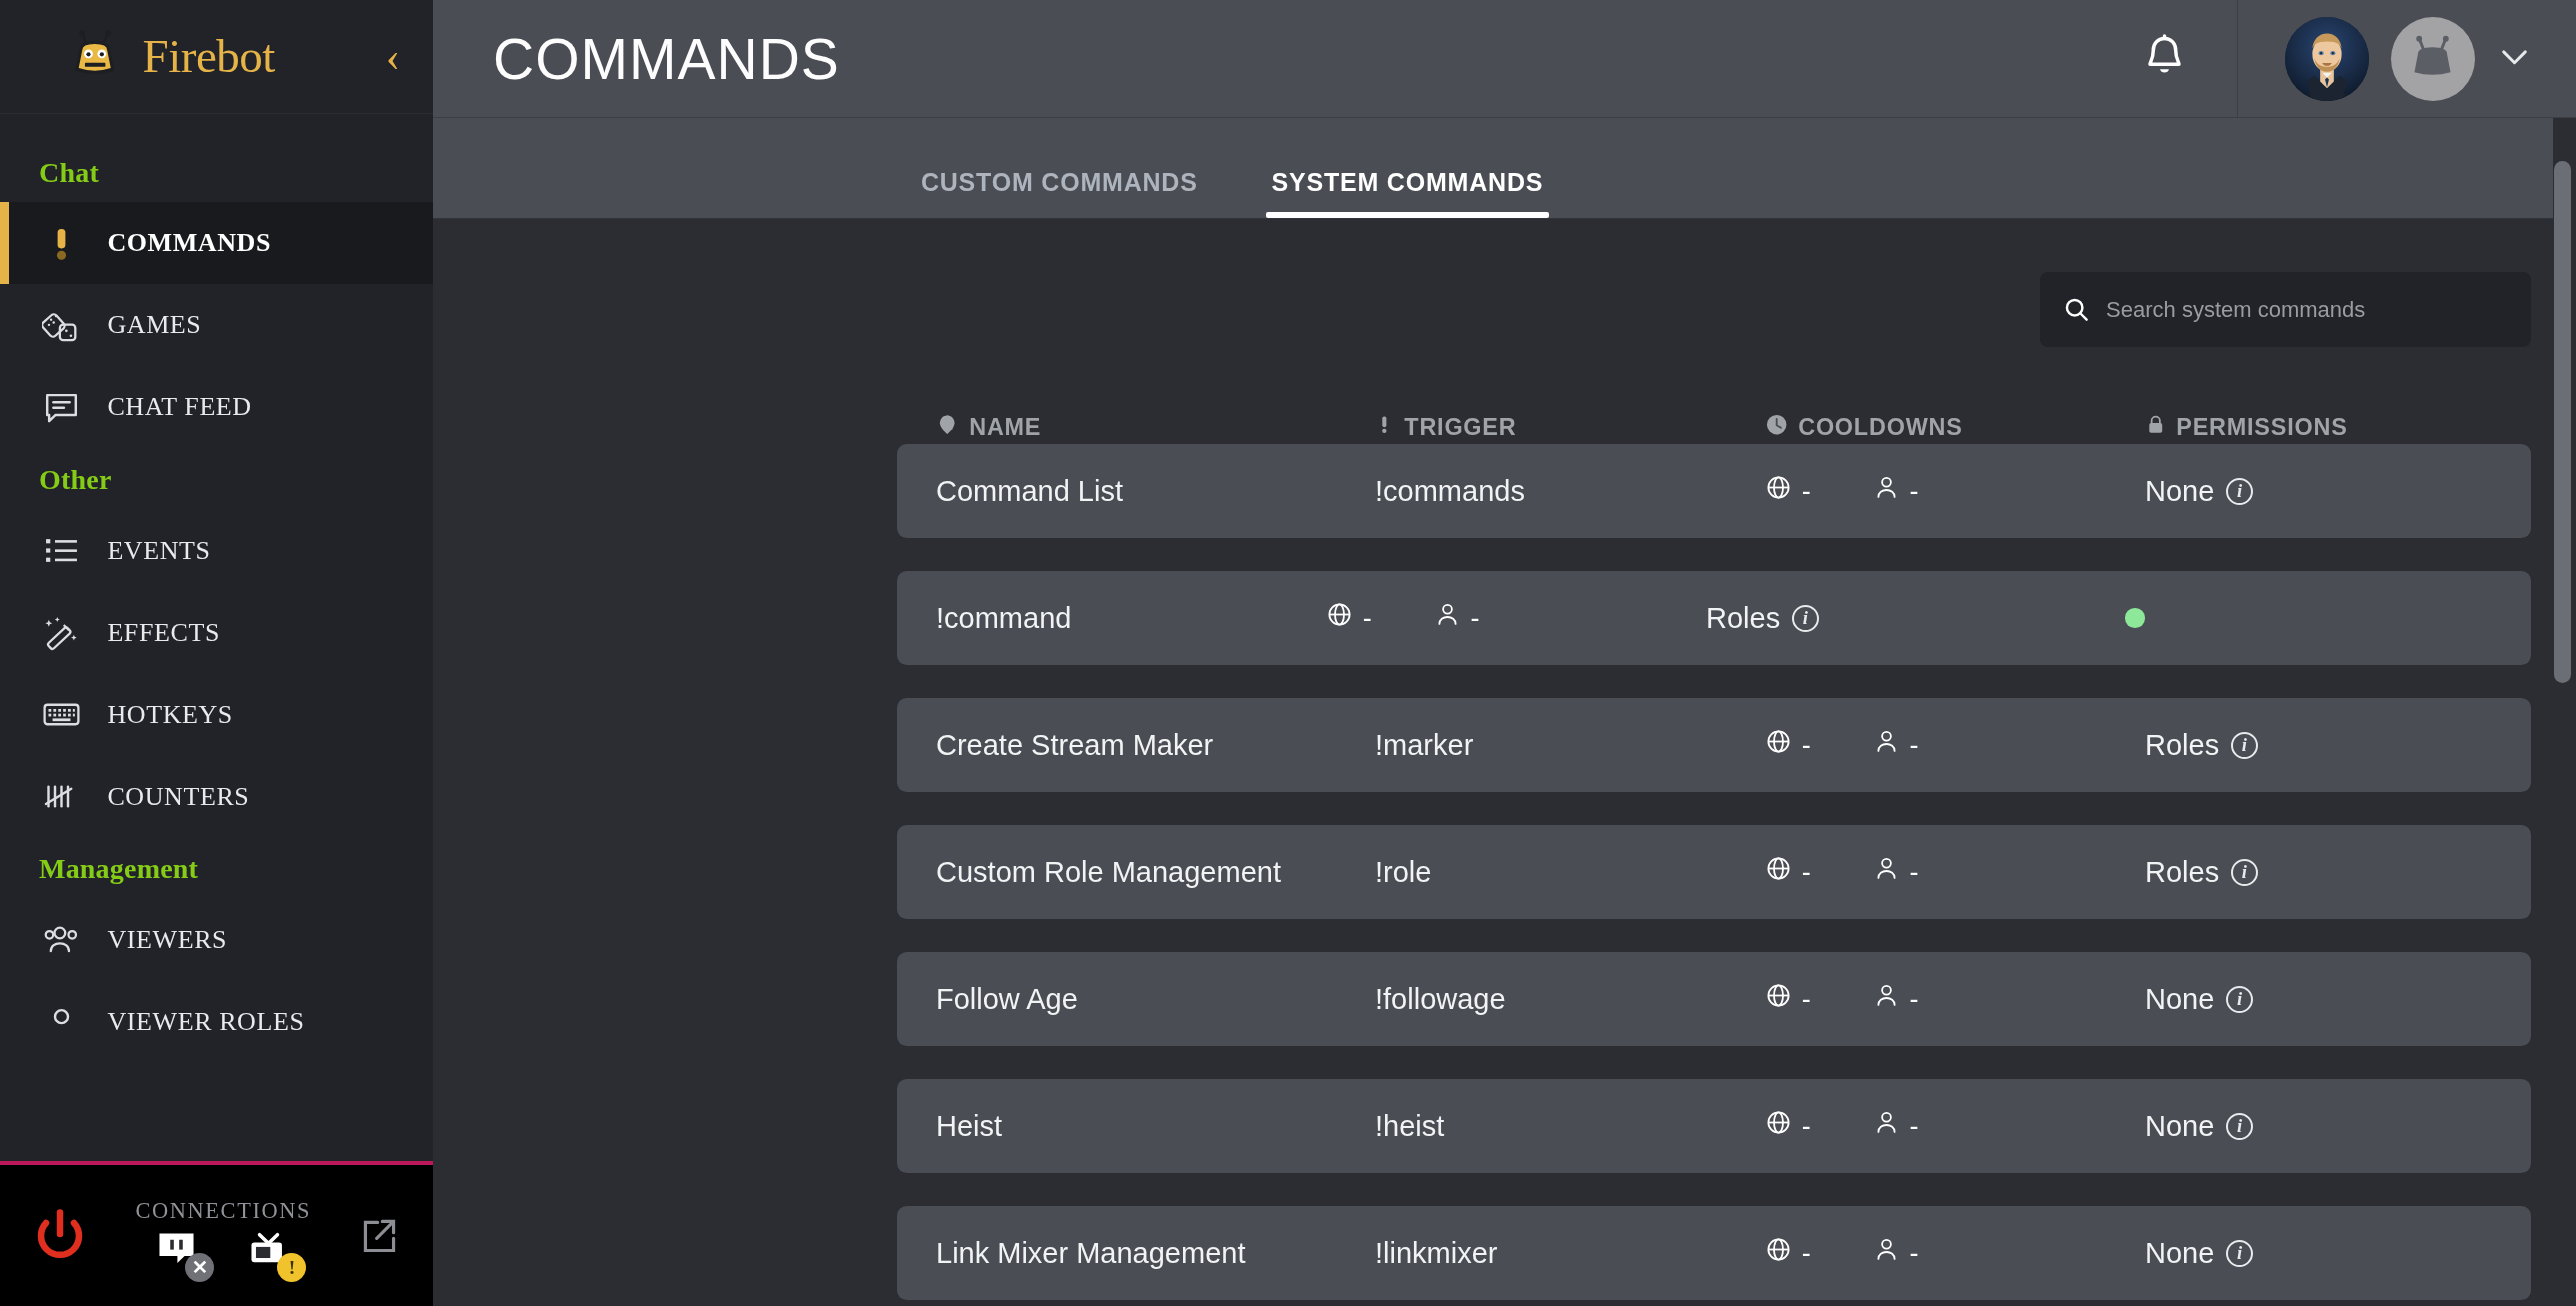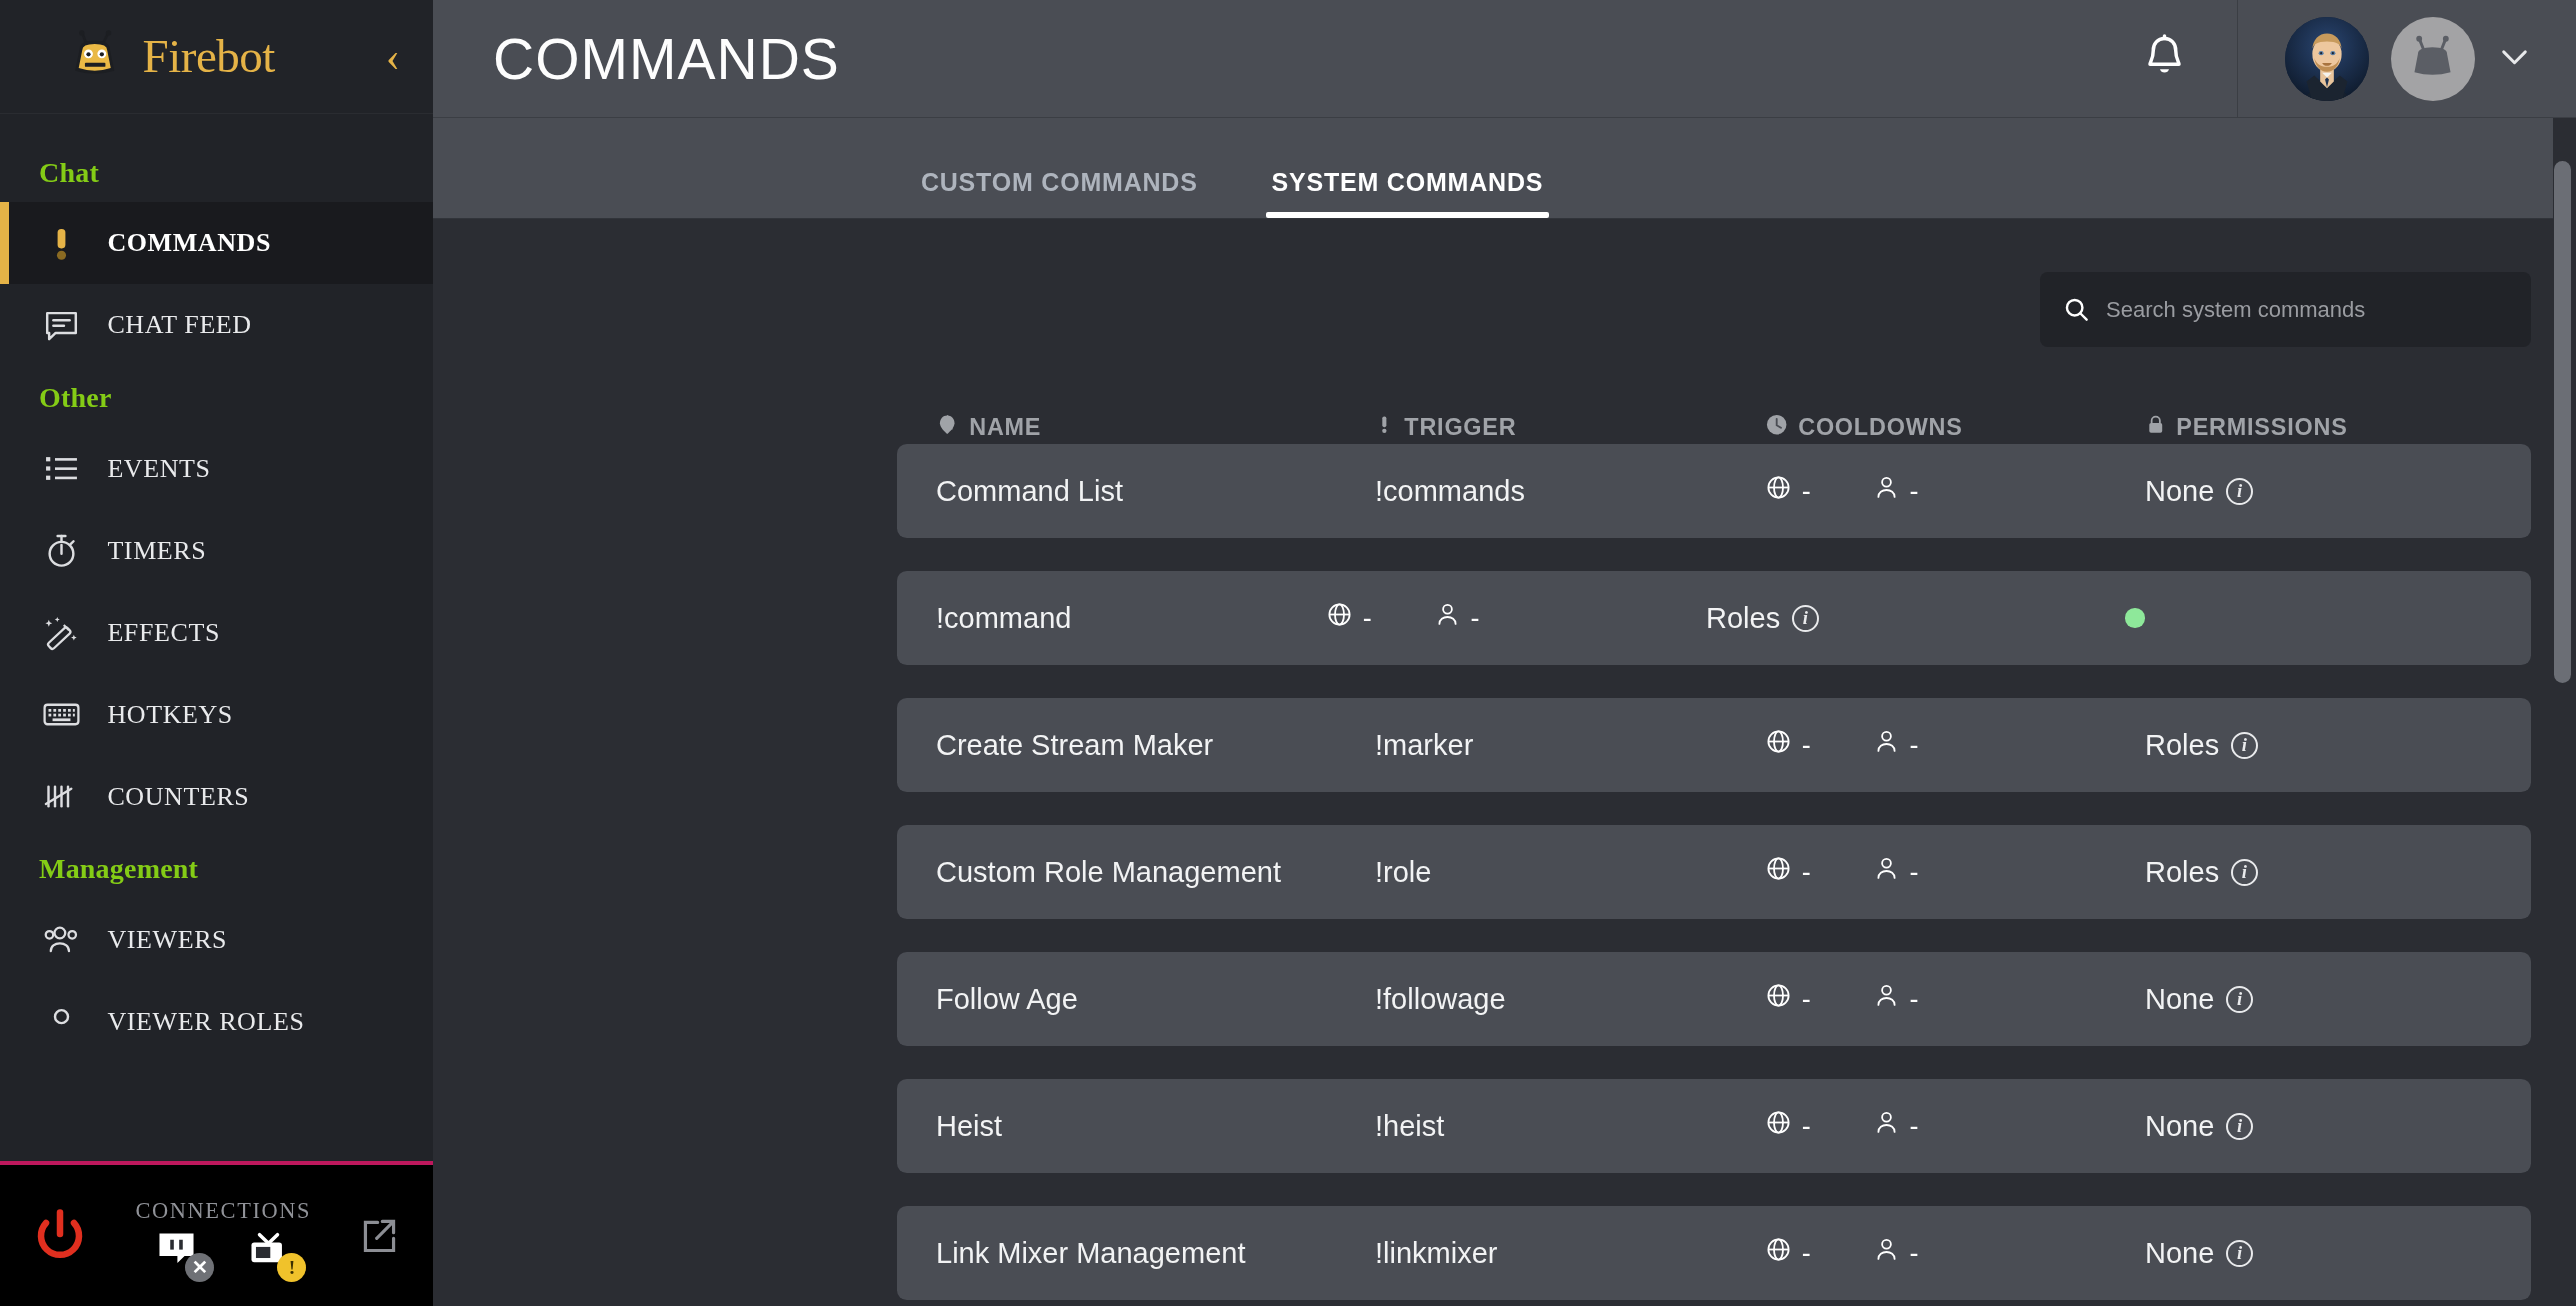--- a/index.html
+++ b/index.html
@@ -250,20 +250,35 @@
       <div class="nav-item active">
         <span class="nav-ico">
           <svg viewBox="0 0 24 24" width="39" height="39">
             <rect x="9.6" y="3" width="4.8" height="12" rx="2.2" fill="#e5b347"></rect>
             <circle cx="12" cy="19.2" r="2.8" fill="#8a6a22"></circle>
           </svg>
         </span>
         <span class="nav-label">COMMANDS</span>
       </div>
 
+      <div class="nav-item">
+        <span class="nav-ico">
+          <svg viewBox="0 0 24 24" width="39" height="39" fill="none" stroke="#dcdde0" stroke-width="1.4">
+            <rect x="1.5" y="6.5" width="11" height="11" rx="2.2" transform="rotate(-42 7 12)"></rect>
+            <rect x="11" y="11.5" width="9.5" height="9.5" rx="2"></rect>
+            <circle cx="5.6" cy="8.4" r="0.75" fill="#dcdde0" stroke="none"></circle>
+            <circle cx="8.6" cy="6.2" r="0.75" fill="#dcdde0" stroke="none"></circle>
+            <circle cx="7.2" cy="10.2" r="0.75" fill="#dcdde0" stroke="none"></circle>
+            <circle cx="4.3" cy="11.6" r="0.75" fill="#dcdde0" stroke="none"></circle>
+            <circle cx="15" cy="15.3" r="0.8" fill="#dcdde0" stroke="none"></circle>
+            <circle cx="17.8" cy="18.3" r="0.8" fill="#dcdde0" stroke="none"></circle>
+          </svg>
+        </span>
+        <span class="nav-label">GAMES</span>
+      </div>
 
       <div class="nav-item">
         <span class="nav-ico">
           <svg viewBox="0 0 24 24" width="39" height="39" fill="none" stroke="#dcdde0" stroke-width="1.5">
             <path d="M3.2 4.4h17.6v12.2H8.4L4.4 20.4v-3.8H3.2z" stroke-linejoin="round"></path>
             <line x1="7" y1="8.8" x2="17" y2="8.8" stroke-linecap="round"></line>
             <line x1="7" y1="12.2" x2="13.5" y2="12.2" stroke-linecap="round"></line>
           </svg>
         </span>
         <span class="nav-label">CHAT FEED</span>
@@ -280,32 +295,20 @@
               <rect x="2.5" y="10.7" width="2.6" height="2.6"></rect>
                 <rect x="8" y="11.3" width="13.5" height="1.6"></rect>
               <rect x="2.5" y="16.4" width="2.6" height="2.6"></rect>
                 <rect x="8" y="17" width="13.5" height="1.6"></rect>
             </g>
           </svg>
         </span>
         <span class="nav-label">EVENTS</span>
       </div>
 
-      <div class="nav-item">
-        <span class="nav-ico">
-          <svg viewBox="0 0 24 24" width="39" height="39" fill="none" stroke="#dcdde0" stroke-width="1.5">
-            <circle cx="12" cy="14" r="7.3"></circle>
-            <line x1="12" y1="14" x2="12" y2="8.6" stroke-linecap="round"></line>
-            <line x1="9.6" y1="3.1" x2="14.4" y2="3.1" stroke-linecap="round"></line>
-            <line x1="12" y1="3.1" x2="12" y2="6.6" stroke-linecap="round"></line>
-            <line x1="17.6" y1="8.1" x2="19.4" y2="6.3" stroke-linecap="round"></line>
-          </svg>
-        </span>
-        <span class="nav-label">TIMERS</span>
-      </div>
 
       <div class="nav-item">
         <span class="nav-ico">
           <svg viewBox="0 0 24 24" width="39" height="39" fill="none" stroke="#dcdde0" stroke-width="1.4">
             <rect x="2.6" y="13.2" width="16" height="4.6" rx="1.4" transform="rotate(-43 10.6 15.5)"></rect>
             <line x1="13.4" y1="7.4" x2="16.6" y2="10.6"></line>
             <path d="M4.2 4.2l.6 1.5 1.5.6-1.5.6-.6 1.5-.6-1.5L2.1 6.3l1.5-.6z" fill="#dcdde0" stroke="none"></path>
             <path d="M9.4 2.4l.45 1.1 1.1.45-1.1.45-.45 1.1-.45-1.1-1.1-.45 1.1-.45z" fill="#dcdde0" stroke="none"></path>
             <path d="M19.6 13.4l.5 1.25 1.25.5-1.25.5-.5 1.25-.5-1.25-1.25-.5 1.25-.5z" fill="#dcdde0" stroke="none"></path>
           </svg>

